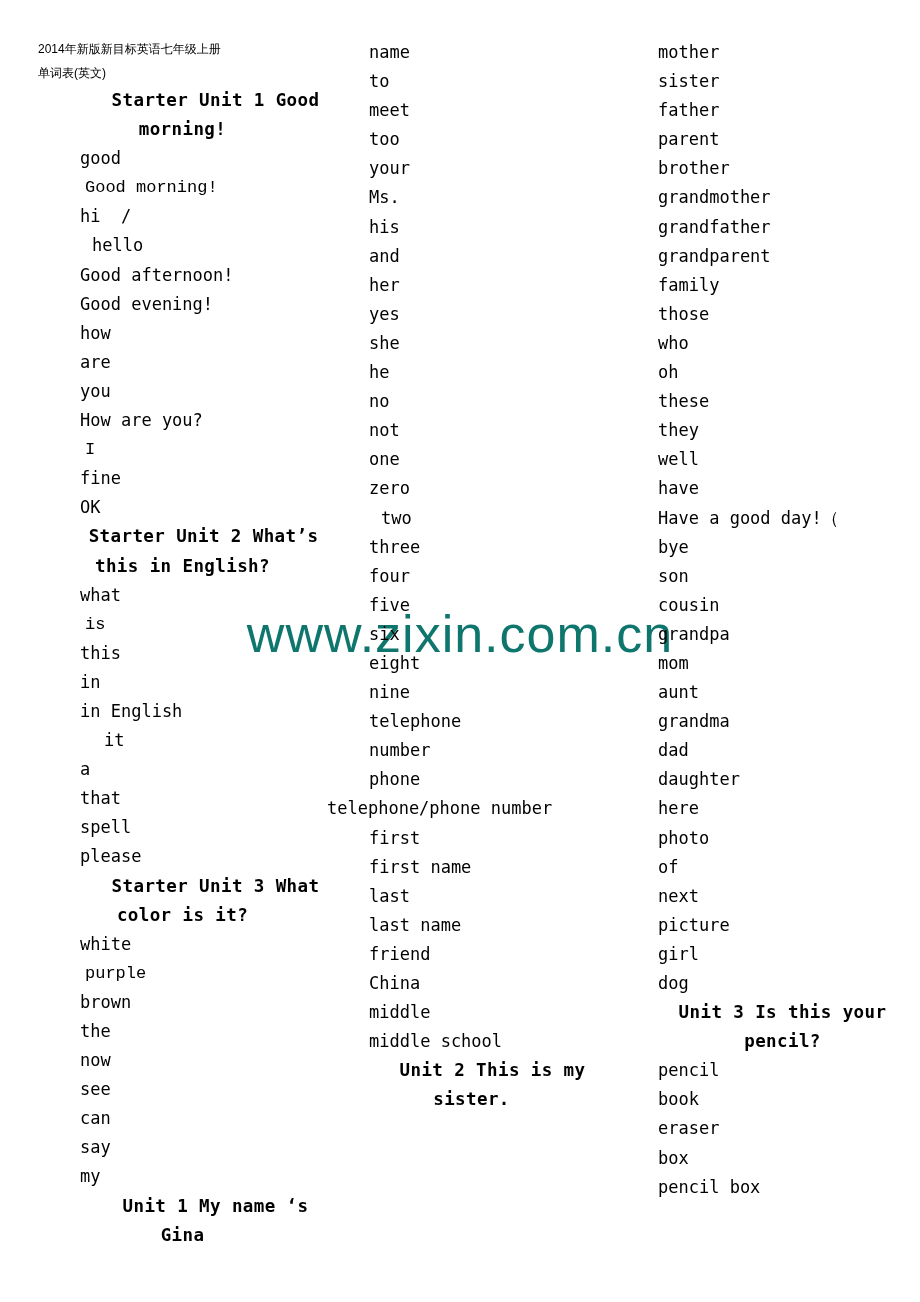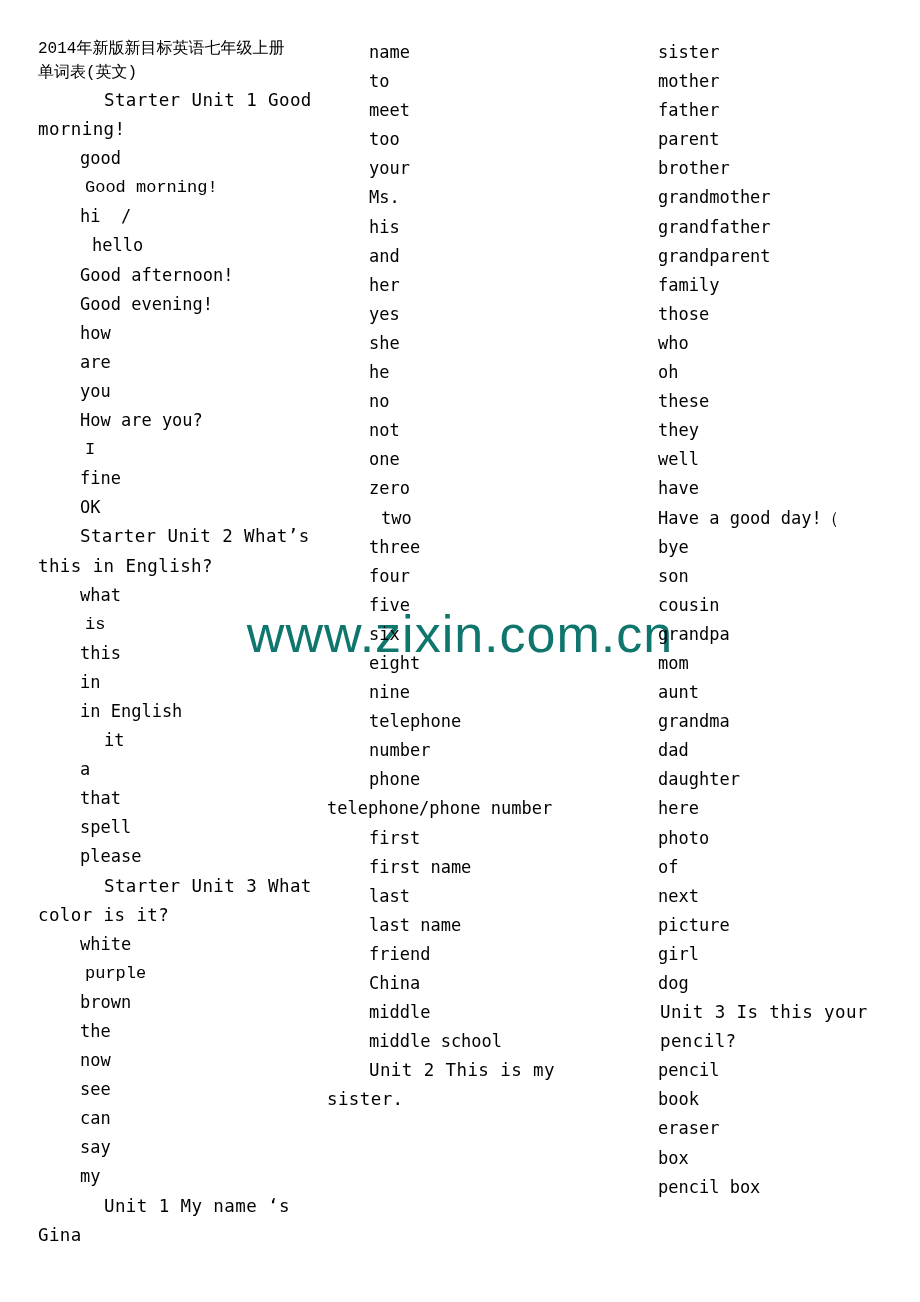--- a/index.html
+++ b/index.html
@@ -37,22 +37,22 @@
   #page {
     position: relative;
     z-index: 2;
     width: 920px;
     height: 1302px;
     box-sizing: border-box;
     padding: 38px 20px 0 38px;
   }
 
   #doc-header {
-    font-family: Liberation Mono, monospace;
-    font-size: 16px;
+    font-family: Liberation Sans, sans-serif;
+    font-size: 12px;
     line-height: 23.5px;
     width: 280px;
     margin: 0 0 2px 0;
     letter-spacing: 0px;
   }
 
   #columns {
     position: absolute;
     top: 38px;
     left: 38px;
@@ -75,23 +75,24 @@
     font-weight: normal;
   }
   .ind-1  { padding-left: 42px; }
   .ind-2  { padding-left: 47px; font-family: Liberation Mono, monospace; }
   .ind-3  { padding-left: 54px; }
   .ind-4  { padding-left: 66px; }
 
   .heading {
     font-size: 17.5px;
     line-height: 29.1px;
-    font-weight: normal;
+    font-weight: bold;
     white-space: pre-wrap;
     letter-spacing: 0.4px;
+    text-align: center;
   }
   .heading.hang-1 { padding-left: 0; text-indent: 66px; }
   .heading.hang-2 { padding-left: 0; text-indent: 42px; }
   .heading.hang-0 { padding-left: 0; text-indent: 0; margin-left: 44px; }
 </style>
 </head>
 <body>
 
 <div id="watermark">www.zixin.com.cn</div>
 
@@ -173,22 +174,22 @@
         <div class="entry ind-1">first name</div>
         <div class="entry ind-1">last</div>
         <div class="entry ind-1">last name</div>
         <div class="entry ind-1">friend</div>
         <div class="entry ind-1">China</div>
         <div class="entry ind-1">middle</div>
         <div class="entry ind-1">middle school</div>
         <div class="heading hang-2">Unit 2 This is my sister.</div>
       </div>
     <div class="column col-3">
+        <div class="entry ind-1">mother</div>
         <div class="entry ind-1">sister</div>
-        <div class="entry ind-1">mother</div>
         <div class="entry ind-1">father</div>
         <div class="entry ind-1">parent</div>
         <div class="entry ind-1">brother</div>
         <div class="entry ind-1">grandmother</div>
         <div class="entry ind-1">grandfather</div>
         <div class="entry ind-1">grandparent</div>
         <div class="entry ind-1">family</div>
         <div class="entry ind-1">those</div>
         <div class="entry ind-1">who</div>
         <div class="entry ind-1">oh</div>

